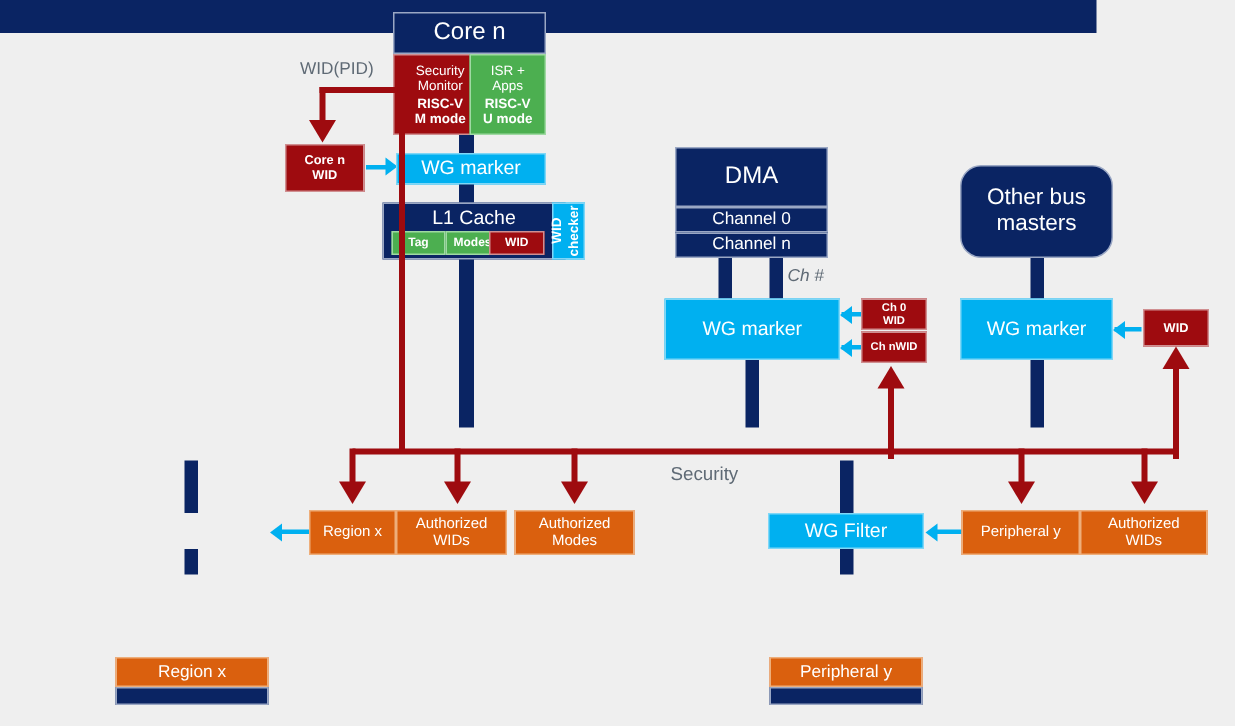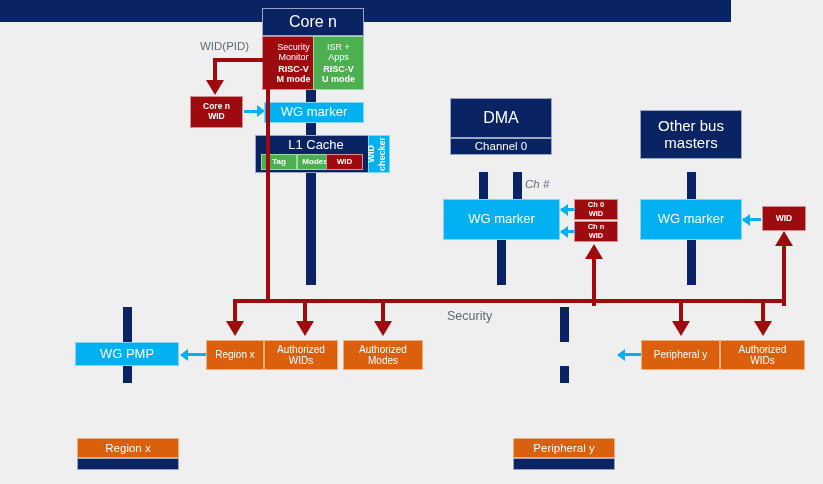--- a/index.html
+++ b/index.html
@@ -111,49 +111,52 @@
   <div class="stub" style="left:306px;top:173px;width:10px;height:112px;"></div>
 
   <div class="rline" style="left:266px;top:62px;width:4px;height:238px;"></div>
 
   <div class="box navy" style="left:450px;top:98px;width:102px;height:40px;font-size:16px;">
     <span>DMA</span>
   </div>
   <div class="box navy" style="left:450px;top:138px;width:102px;height:17px;font-size:11.5px;justify-content:center;">
     <span>Channel 0</span>
   </div>
+  <div class="box navy" style="left:450px;top:155px;width:102px;height:17px;font-size:11.5px;">
+    <span>Channel n</span>
+  </div>
 
   <div class="stub" style="left:479px;top:172px;width:9px;height:27px;"></div>
   <div class="stub" style="left:513px;top:172px;width:9px;height:27px;"></div>
   <div class="lbl-grey" style="left:525px;top:178px;font-style:italic;">Ch #</div>
 
   <div class="box cyan" style="left:443px;top:199px;width:117px;height:41px;font-size:13px;">
     <span>WG marker</span>
   </div>
 
   <div class="cline" style="left:561px;top:208px;width:13px;"></div>
   <div class="carrow-left" style="left:560px;top:204px;"></div>
   <div class="cline" style="left:561px;top:230px;width:13px;"></div>
   <div class="carrow-left" style="left:560px;top:226px;"></div>
 
   <div class="box red" style="left:574px;top:199px;width:44px;height:21px;font-size:7.5px;flex-direction:column;font-weight:bold;">
     <span>Ch 0</span>
     <span>WID</span>
   </div>
-  <div class="box red" style="left:574px;top:221px;width:44px;height:21px;font-size:7.5px;flex-direction:column;font-weight:bold;">
+  <div class="box red" style="left:574px;top:221px;width:44px;height:21px;font-size:7.5px;flex-direction:row;font-weight:bold;">
     <span>Ch n</span>
     <span>WID</span>
   </div>
 
   <div class="stub" style="left:497px;top:240px;width:9px;height:45px;"></div>
 
   <div class="rline" style="left:592px;top:258px;width:4px;height:48px;"></div>
   <div class="rarrow-up" style="left:585px;top:244px;"></div>
 
-  <div class="box navy" style="left:640px;top:110px;width:102px;height:49px;font-size:15px;flex-direction:column;">
+  <div class="box navy" style="left:640px;top:110px;width:102px;height:62px;font-size:15px;flex-direction:column;border-radius:14px;">
     <span>Other bus</span>
     <span>masters</span>
   </div>
   <div class="stub" style="left:687px;top:172px;width:9px;height:27px;"></div>
 
   <div class="box cyan" style="left:640px;top:199px;width:102px;height:41px;font-size:13px;">
     <span>WG marker</span>
   </div>
 
   <div class="cline" style="left:743px;top:218px;width:18px;"></div>
@@ -183,23 +186,20 @@
   <div class="rarrow-down" style="left:374px;top:321px;"></div>
 
   <div class="rline" style="left:679px;top:299px;width:4px;height:24px;"></div>
   <div class="rarrow-down" style="left:672px;top:321px;"></div>
 
   <div class="rline" style="left:761px;top:299px;width:4px;height:24px;"></div>
   <div class="rarrow-down" style="left:754px;top:321px;"></div>
 
   <div class="stub" style="left:123px;top:307px;width:9px;height:35px;"></div>
 
-  <div class="box cyan" style="left:75px;top:342px;width:104px;height:24px;font-size:13px;">
-    <span>WG PMP</span>
-  </div>
 
   <div class="cline" style="left:186px;top:353px;width:20px;"></div>
   <div class="carrow-left" style="left:180px;top:349px;"></div>
 
   <div class="box orange" style="left:206px;top:340px;width:58px;height:30px;font-size:10px;">
     <span>Region x</span>
   </div>
   <div class="box orange" style="left:264px;top:340px;width:74px;height:30px;font-size:10px;flex-direction:column;">
     <span>Authorized</span>
     <span>WIDs</span>
@@ -211,20 +211,23 @@
 
   <div class="stub" style="left:123px;top:366px;width:9px;height:17px;"></div>
 
   <div class="box orange" style="left:77px;top:438px;width:102px;height:20px;font-size:11.5px;">
     <span>Region x</span>
   </div>
   <div class="box navy" style="left:77px;top:458px;width:102px;height:12px;"></div>
 
   <div class="stub" style="left:560px;top:307px;width:9px;height:35px;"></div>
 
+  <div class="box cyan" style="left:512px;top:342px;width:104px;height:24px;font-size:13px;">
+    <span>WG Filter</span>
+  </div>
 
   <div class="cline" style="left:623px;top:353px;width:18px;"></div>
   <div class="carrow-left" style="left:617px;top:349px;"></div>
 
   <div class="box orange" style="left:641px;top:340px;width:79px;height:30px;font-size:10px;">
     <span>Peripheral y</span>
   </div>
   <div class="box orange" style="left:720px;top:340px;width:85px;height:30px;font-size:10px;flex-direction:column;">
     <span>Authorized</span>
     <span>WIDs</span>

